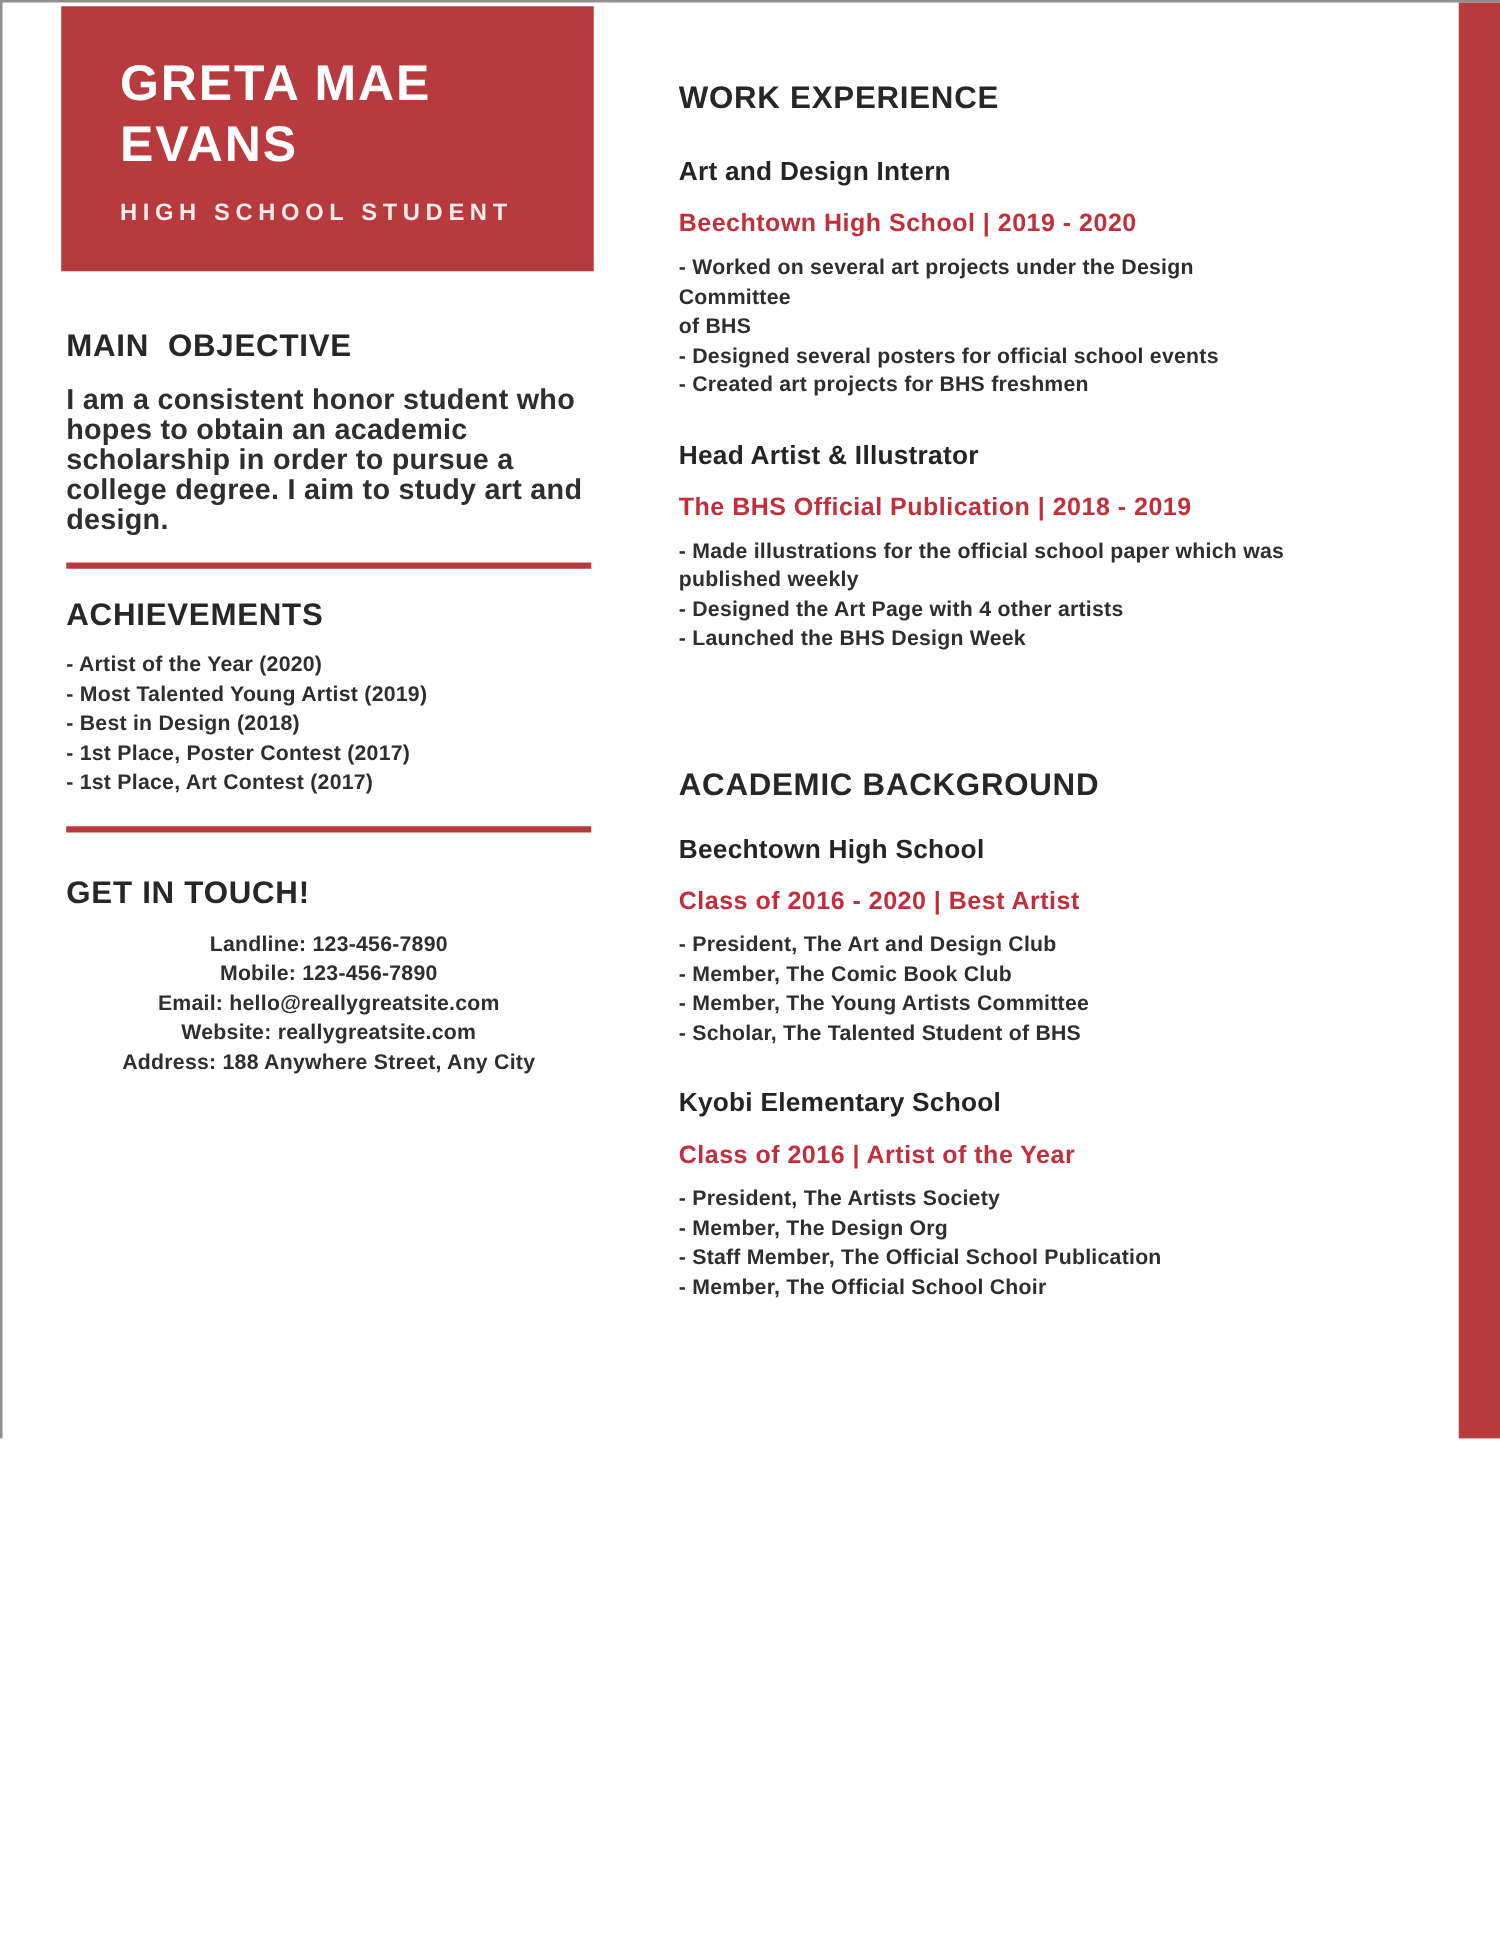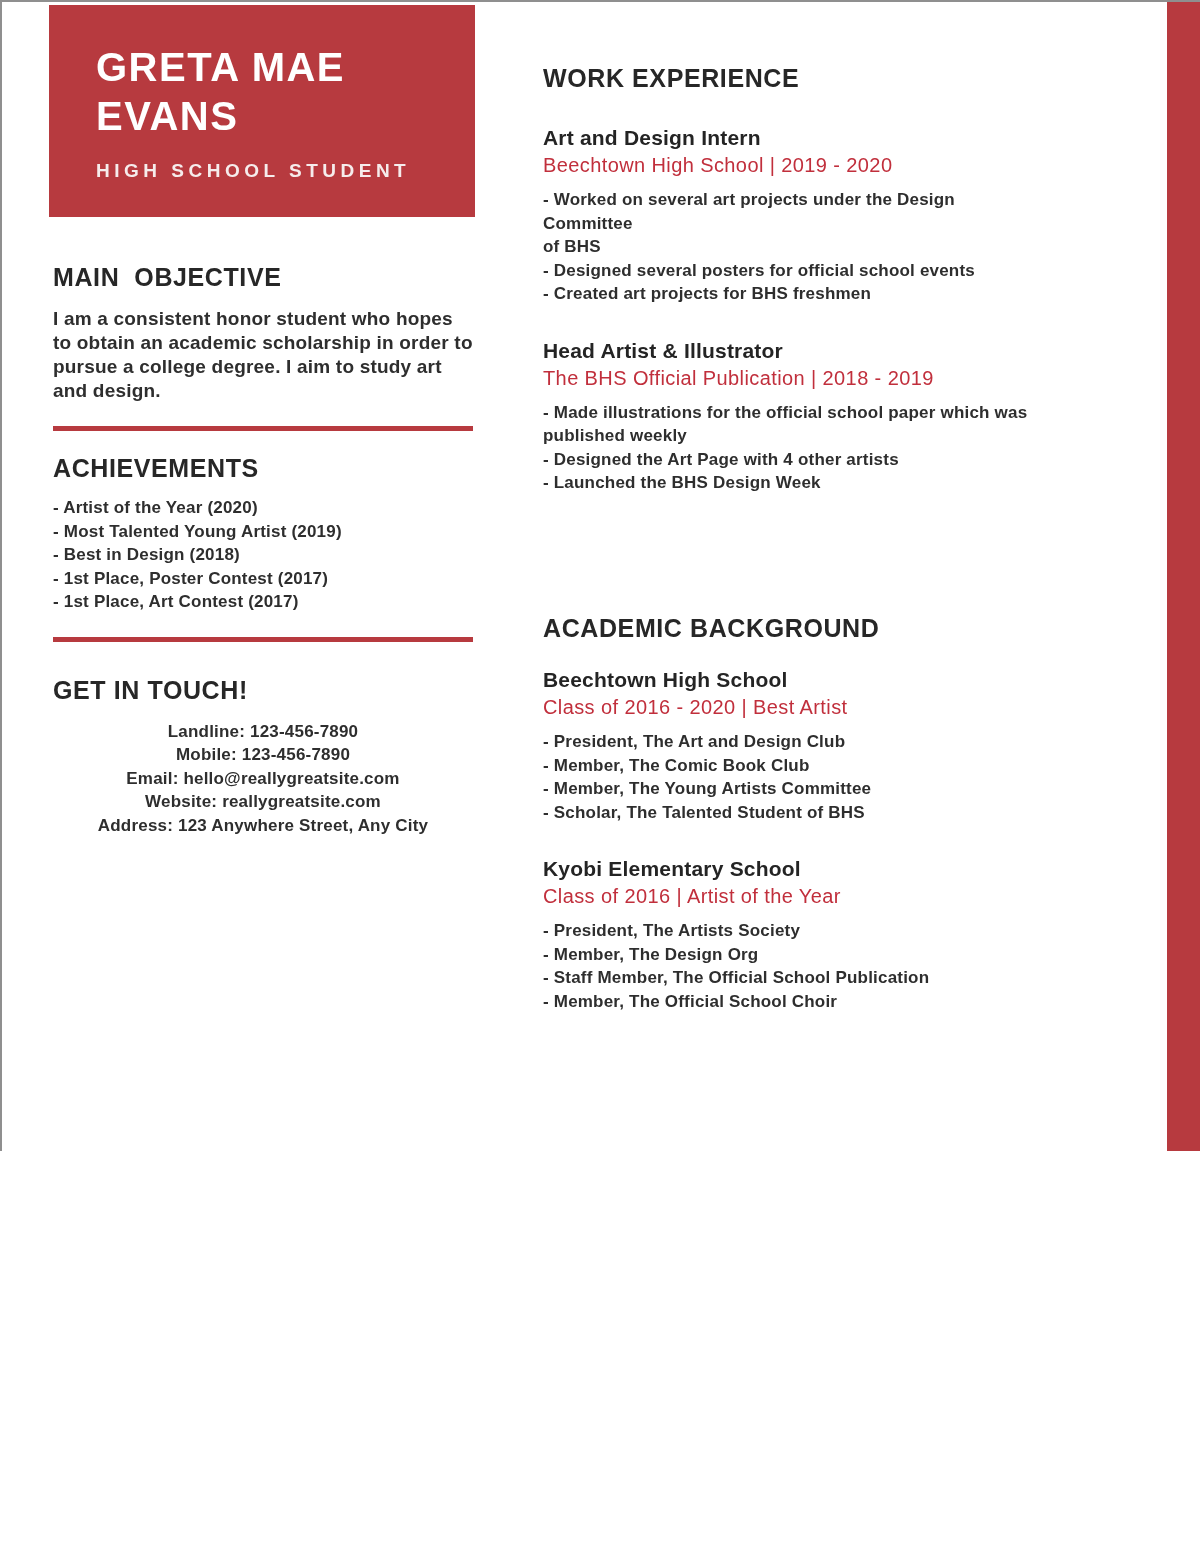--- a/index.html
+++ b/index.html
@@ -27,37 +27,37 @@
   }
   .name{font-size:40px;font-weight:800;color:#ffffff;letter-spacing:1.5px;line-height:49px;}
   .subtitle{margin-top:19px;font-size:19px;font-weight:700;color:#f6ecec;letter-spacing:4.5px;}
 
   h2{
     font-size:25px;font-weight:800;color:var(--heading);
     letter-spacing:0.6px;margin:0;line-height:30px;
   }
   .left-col{position:absolute;left:53px;top:262px;width:420px;}
   .objective-body{
-    margin:15px 0 0;font-size:19px;font-weight:700;color:var(--body);
+    margin:15px 0 0;font-size:23px;font-weight:700;color:var(--body);
     line-height:24px;letter-spacing:0.2px;
   }
   .rule{height:5px;background:var(--red);margin-top:23px;}
   .h-achv{margin-top:22px;}
   .h-contact{margin-top:33px;}
   .list{margin-top:13px;font-size:17px;font-weight:700;color:var(--body);line-height:23.5px;letter-spacing:0.2px;}
   .list-contact{margin-top:15px;text-align:center;}
 
   .sec{position:absolute;left:543px;width:600px;}
   .sec-work{top:63px;}
   .sec-academic{top:613px;}
   .sec-hobbies{top:1158px;}
   .role{margin-top:32px;font-size:21px;font-weight:800;color:#242424;line-height:26px;letter-spacing:0.2px;}
   .role-first{margin-top:32px;}
   .sec-academic .role-first{margin-top:24px;}
-  .org{margin-top:2px;font-size:20px;font-weight:400;color:var(--red-text);line-height:25px;letter-spacing:0.4px;}
+  .org{margin-top:16px;font-size:20px;font-weight:700;color:var(--red-text);line-height:25px;letter-spacing:0.4px;}
   .bullets{
     margin-top:10px;font-size:17px;font-weight:700;color:var(--body);
     line-height:23.5px;letter-spacing:0.2px;white-space:pre-line;
   }
   .hobby-list{margin-top:22px;font-size:17px;font-weight:700;color:var(--body);line-height:23.5px;letter-spacing:0.2px;}
 </style>
 </head>
 <body>
 
 <div class="page">
@@ -89,21 +89,21 @@
     </div>
 
     <div class="rule"></div>
 
     <h2 class="h-contact">GET IN TOUCH!</h2>
     <div class="list list-contact">
       <div>Landline: 123-456-7890</div>
       <div>Mobile: 123-456-7890</div>
       <div>Email: hello@reallygreatsite.com</div>
       <div>Website: reallygreatsite.com</div>
-      <div>Address: 123 Anywhere Street, Any City</div>
+      <div>Address: 188 Anywhere Street, Any City</div>
     </div>
   </aside>
 
   <section class="sec sec-work">
     <h2>WORK EXPERIENCE</h2>
 
     <div class="role role-first">Art and Design Intern</div>
     <div class="org">Beechtown High School | 2019 - 2020</div>
     <div class="bullets">- Worked on several art projects under the Design
 Committee

